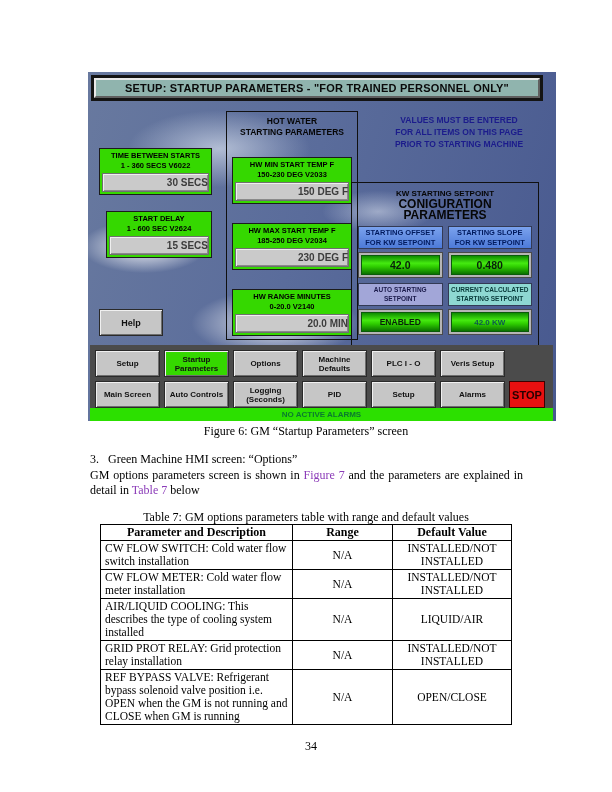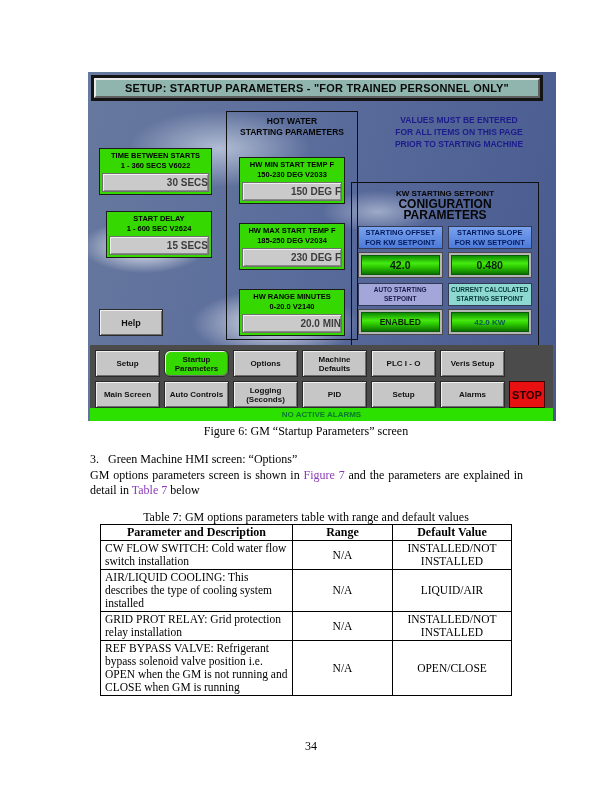--- a/index.html
+++ b/index.html
@@ -34,21 +34,21 @@
   #u-time  { position:absolute; left:11px;  top:76px;  width:113px; }
   #u-delay { position:absolute; left:18px;  top:139px; width:106px; }
 
   .graybtn { background:#c6c6c6; border:1px solid #2a2a2a;
              box-shadow: inset 1px 1px 0 #f0f0f0, inset -1px -1px 0 #6e6e6e;
              display:flex; align-items:center; justify-content:center;
              font-weight:bold; color:#111; text-align:center; }
   #help { position:absolute; left:11px; top:237px; width:64px; height:27px; font-size:9px; }
 
   #hwbox { position:absolute; left:138px; top:39px; width:132px; height:229px;
-           border:1px solid #101010; padding:4px 12px; }
+           border:1px solid #101010; padding:4px 5px; }
   .boxtitle { text-align:center; font-weight:bold; font-size:8.5px; line-height:11px; color:#060606; }
   #hwbox .unit { margin-top:19px; }
 
   #notice { position:absolute; left:280px; top:42px; width:182px; text-align:center;
             font-weight:bold; font-size:8.5px; line-height:12px; color:var(--navy,#1c1c8c); }
 
   #kwbox { position:absolute; left:263px; top:110px; width:188px; height:198px;
            border:1px solid #101010; padding:5px 6px; }
   .kw-grid { display:grid; grid-template-columns:1fr 1fr; gap:5px 5px; margin-top:5px; }
   .clbl { height:23px; display:flex; flex-direction:column; justify-content:center;
@@ -62,21 +62,21 @@
              background:linear-gradient(180deg,#0e8c00 0%,#45ea10 40%,#2ecc00 60%,#0b7200 100%);
              display:flex; align-items:center; justify-content:center;
              font-weight:bold; font-size:10.5px; color:#08210a; }
   .gbtn-in.small { font-size:8.5px; }
   .gbtn-in.tealtext { font-size:8px; color:#0d5a4e; }
 
   #navstrip { position:absolute; left:2px; top:273px; width:463px; height:63px; background:var(--strip,#4b4b4b); }
   .nrow { display:flex; gap:4px; padding-left:5px; }
   .nrow1 { padding-top:5px; } .nrow2 { padding-top:4px; }
   .nbtn { width:65px; height:27px; font-size:8px; line-height:9px; padding:0 2px; }
-  .nbtn.active { background:var(--green,#35d800);border-radius:6px; }
+  .nbtn.active { background:var(--green,#35d800); }
   .stopbtn { width:36px; height:27px; background:var(--red,#e81010); border:1px solid #3c0000;
              color:#260000; font-weight:bold; font-size:11px;
              display:flex; align-items:center; justify-content:center; }
   #alarmbar { position:absolute; left:2px; top:336px; width:463px; height:13px;
               background:var(--bright-green,#2ce000); text-align:center;
               font-weight:bold; font-size:8px; line-height:13px; color:var(--alarm-text,#0b7a2e); }
 
   
   .doc { font-size:12px; color:#000; }
   #figcap { position:absolute; left:0; top:424px; width:612px; text-align:center; }
@@ -230,20 +230,25 @@
     <th class="col-param">Parameter and Description</th>
     <th class="col-range">Range</th>
     <th class="col-def">Default Value</th>
   </tr>
   <tr>
     <td class="col-param">CW FLOW SWITCH: Cold water flow switch installation</td>
     <td class="col-range">N/A</td>
     <td class="col-def">INSTALLED/NOT INSTALLED</td>
   </tr>
   <tr>
+    <td class="col-param">CW FLOW METER: Cold water flow meter installation</td>
+    <td class="col-range">N/A</td>
+    <td class="col-def">INSTALLED/NOT INSTALLED</td>
+  </tr>
+  <tr>
     <td class="col-param">AIR/LIQUID COOLING: This describes the type of cooling system installed</td>
     <td class="col-range">N/A</td>
     <td class="col-def">LIQUID/AIR</td>
   </tr>
   <tr>
     <td class="col-param">GRID PROT RELAY: Grid protection relay installation</td>
     <td class="col-range">N/A</td>
     <td class="col-def">INSTALLED/NOT INSTALLED</td>
   </tr>
   <tr>

